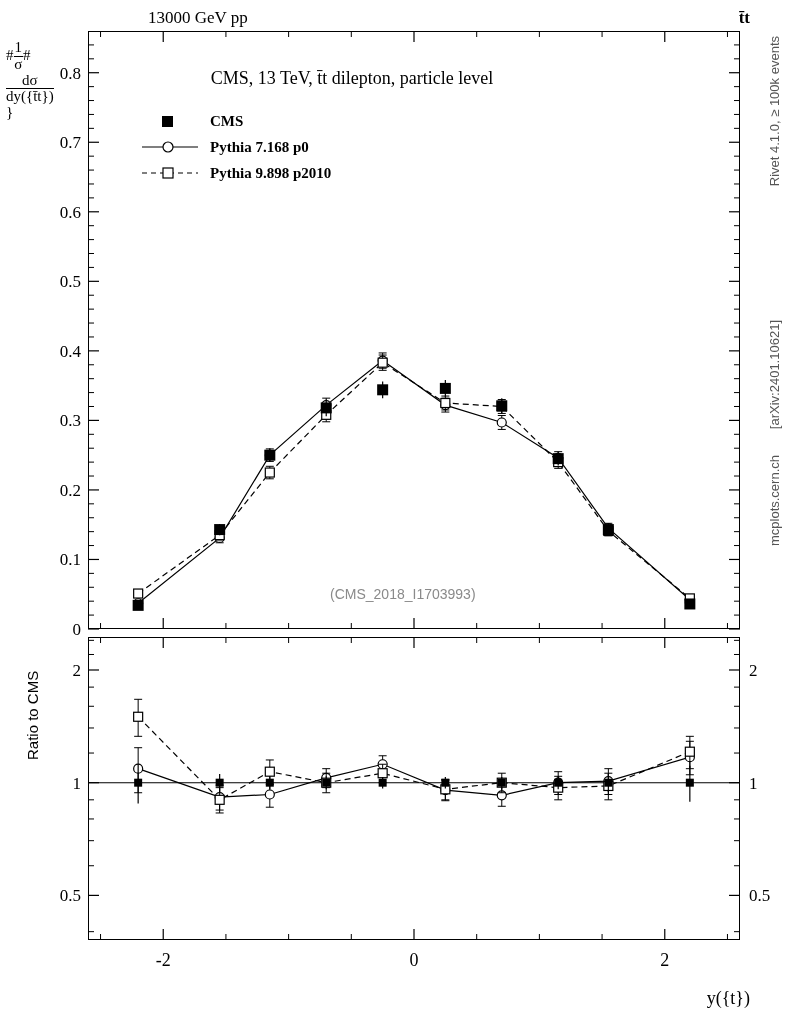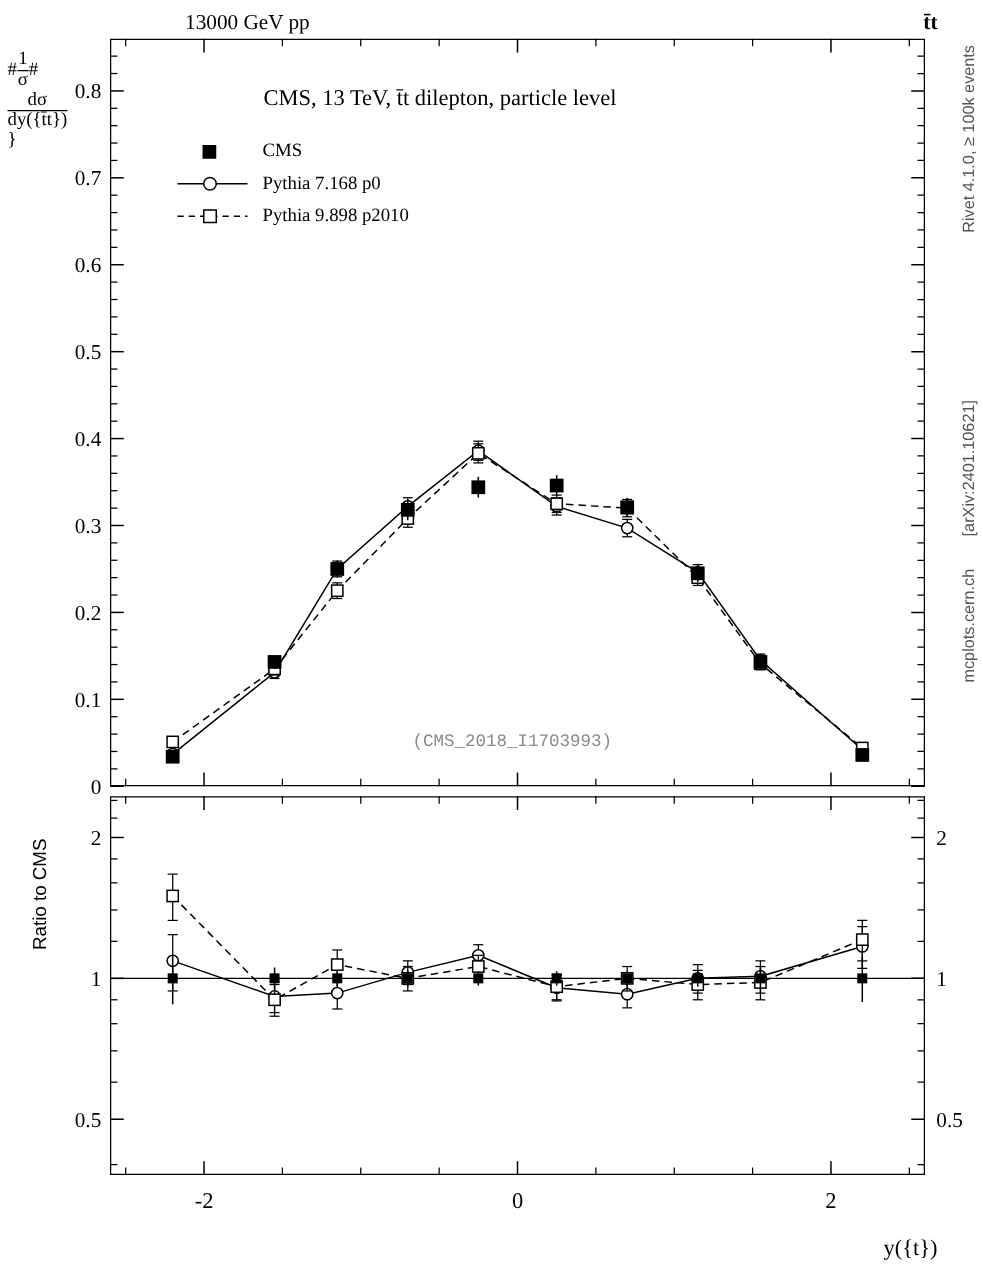--- a/index.html
+++ b/index.html
@@ -22,23 +22,23 @@
 
   #xtitle{position:absolute;right:36px;top:988px;font-size:18px;text-align:right;}
 
   .rside{position:absolute;right:4px;font-size:13px;color:#555;writing-mode:vertical-rl;transform:rotate(180deg);font-family:"Liberation Sans",sans-serif;white-space:nowrap;}
 
   #plot-title{position:absolute;left:88px;top:68px;width:528px;text-align:center;font-size:18px;}
 
   #legend{position:absolute;left:140px;top:108px;font-size:15px;}
   .leg-row{display:flex;align-items:center;height:26px;}
   .leg-mark{width:62px;height:20px;position:relative;margin-right:8px;}
-  .leg-text{font-size:15px;}
-
-  #watermark{position:absolute;left:330px;top:586px;font-size:14px;color:#8a8a8a;font-family:Liberation Mono, monospace;text-align:right;}
+  .leg-text{font-size:15px;font-weight:bold;}
+
+  #watermark{position:absolute;left:330px;top:586px;font-size:14px;color:#8a8a8a;font-family:Liberation Sans, sans-serif;text-align:right;}
 
   svg{position:absolute;left:0;top:0;overflow:visible;}
 </style>
 </head>
 <body>
 
 <div id="root">
 
   <div class="hdr" id="hdr-left">13000 GeV pp</div>
   <div class="hdr" id="hdr-right">t̄t</div>

